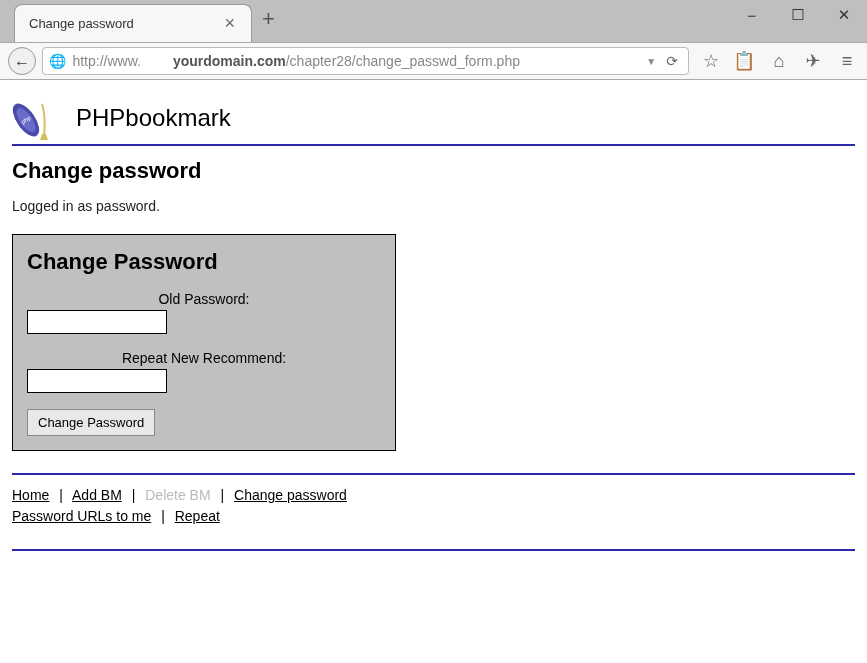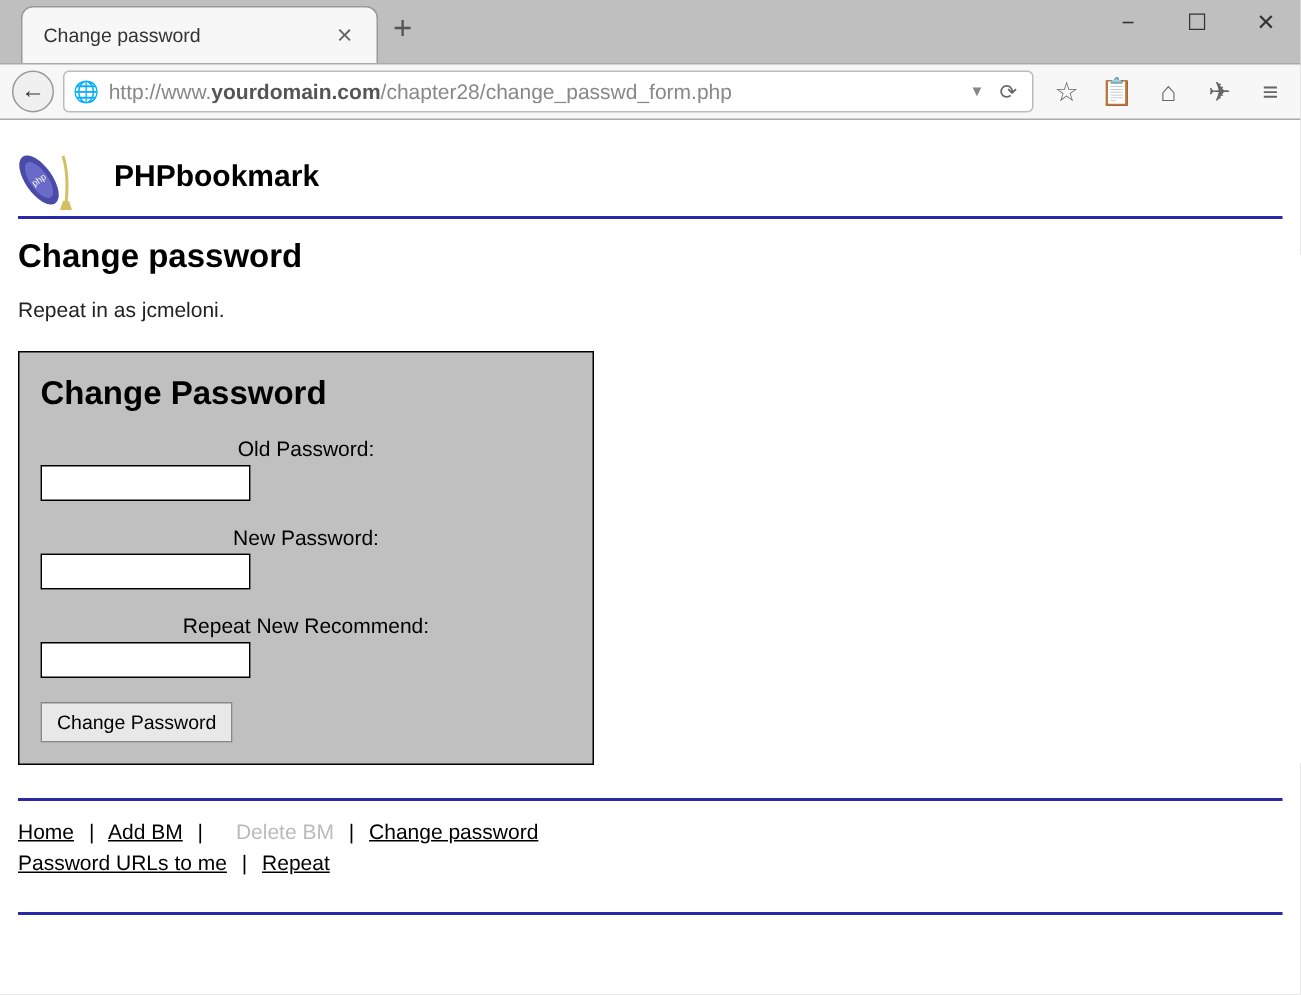--- a/index.html
+++ b/index.html
@@ -110,20 +110,21 @@
     .url-text {
       flex: 1;
       font-size: 14px;
       color: #888;
       white-space: nowrap;
       overflow: hidden;
     }
     .url-text .bold {
       color: #555;
       font-weight: bold;
+      margin-left: 32px;
     }
     .url-dropdown {
       color: #888;
       font-size: 10px;
     }
     .reload-icon {
       color: #666;
       font-size: 14px;
       padding: 0 4px;
     }
@@ -148,22 +149,22 @@
     .brand {
       display: flex;
       align-items: center;
       gap: 10px;
     }
     .brand-logo {
       width: 54px;
       height: 44px;
     }
     .brand-title {
-      font-size: 20px;
-      font-weight: bold;
+      font-size: 24px;
+      font-weight: normal;
       color: #000;
     }
     .hr-brand {
       border: none;
       border-top: 2px solid #2828a8;
       margin: 4px 0 12px 0;
     }
     .page-h1 {
       font-size: 22px;
       font-weight: bold;
@@ -222,21 +223,20 @@
       font-size: 14px;
       color: #000;
       line-height: 1.5;
     }
     .footer-links a {
       color: #000;
     }
     .footer-links .disabled {
       color: #bbb;
       text-decoration: none;
-      margin-left: 12px;
     }
     .sep {
       margin: 0 6px;
     }
   </style>
 </head>
 <body>
 
 <div class="window">
 
@@ -279,30 +279,26 @@
         <ellipse cx="14" cy="24" rx="6" ry="14" fill="#6a6ac8" transform="rotate(-35 14 24)"></ellipse>
         <text x="9" y="26" font-size="6" fill="#fff" transform="rotate(-35 14 24)">php</text>
         <path d="M 30 8 Q 34 20 32 40" stroke="#d4c060" stroke-width="2" fill="none"></path>
         <path d="M 30 38 L 28 44 L 36 44 L 34 38 Z" fill="#d4c060"></path>
       </svg>
       <span class="brand-title">PHPbookmark</span>
     </div>
     <hr class="hr-brand">
 
     <h1 class="page-h1">Change password</h1>
-    <p class="logged-in">Repeat in as jcmeloni.</p>
+    <p class="logged-in">Logged in as password.</p>
 
     <div class="form-box">
       <h2>Change Password</h2>
       <div class="form-row">
         <label class="form-label">Old Password:</label>
-        <input type="password" class="form-input" value="" style="">
-      </div>
-      <div class="form-row">
-        <label class="form-label">New Password:</label>
         <input type="password" class="form-input" value="" style="">
       </div>
       <div class="form-row">
         <label class="form-label">Repeat New Recommend:</label>
         <input type="password" class="form-input" value="" style="">
       </div>
       <button class="form-submit">Change Password</button>
     </div>
 
     <hr class="hr-footer">

